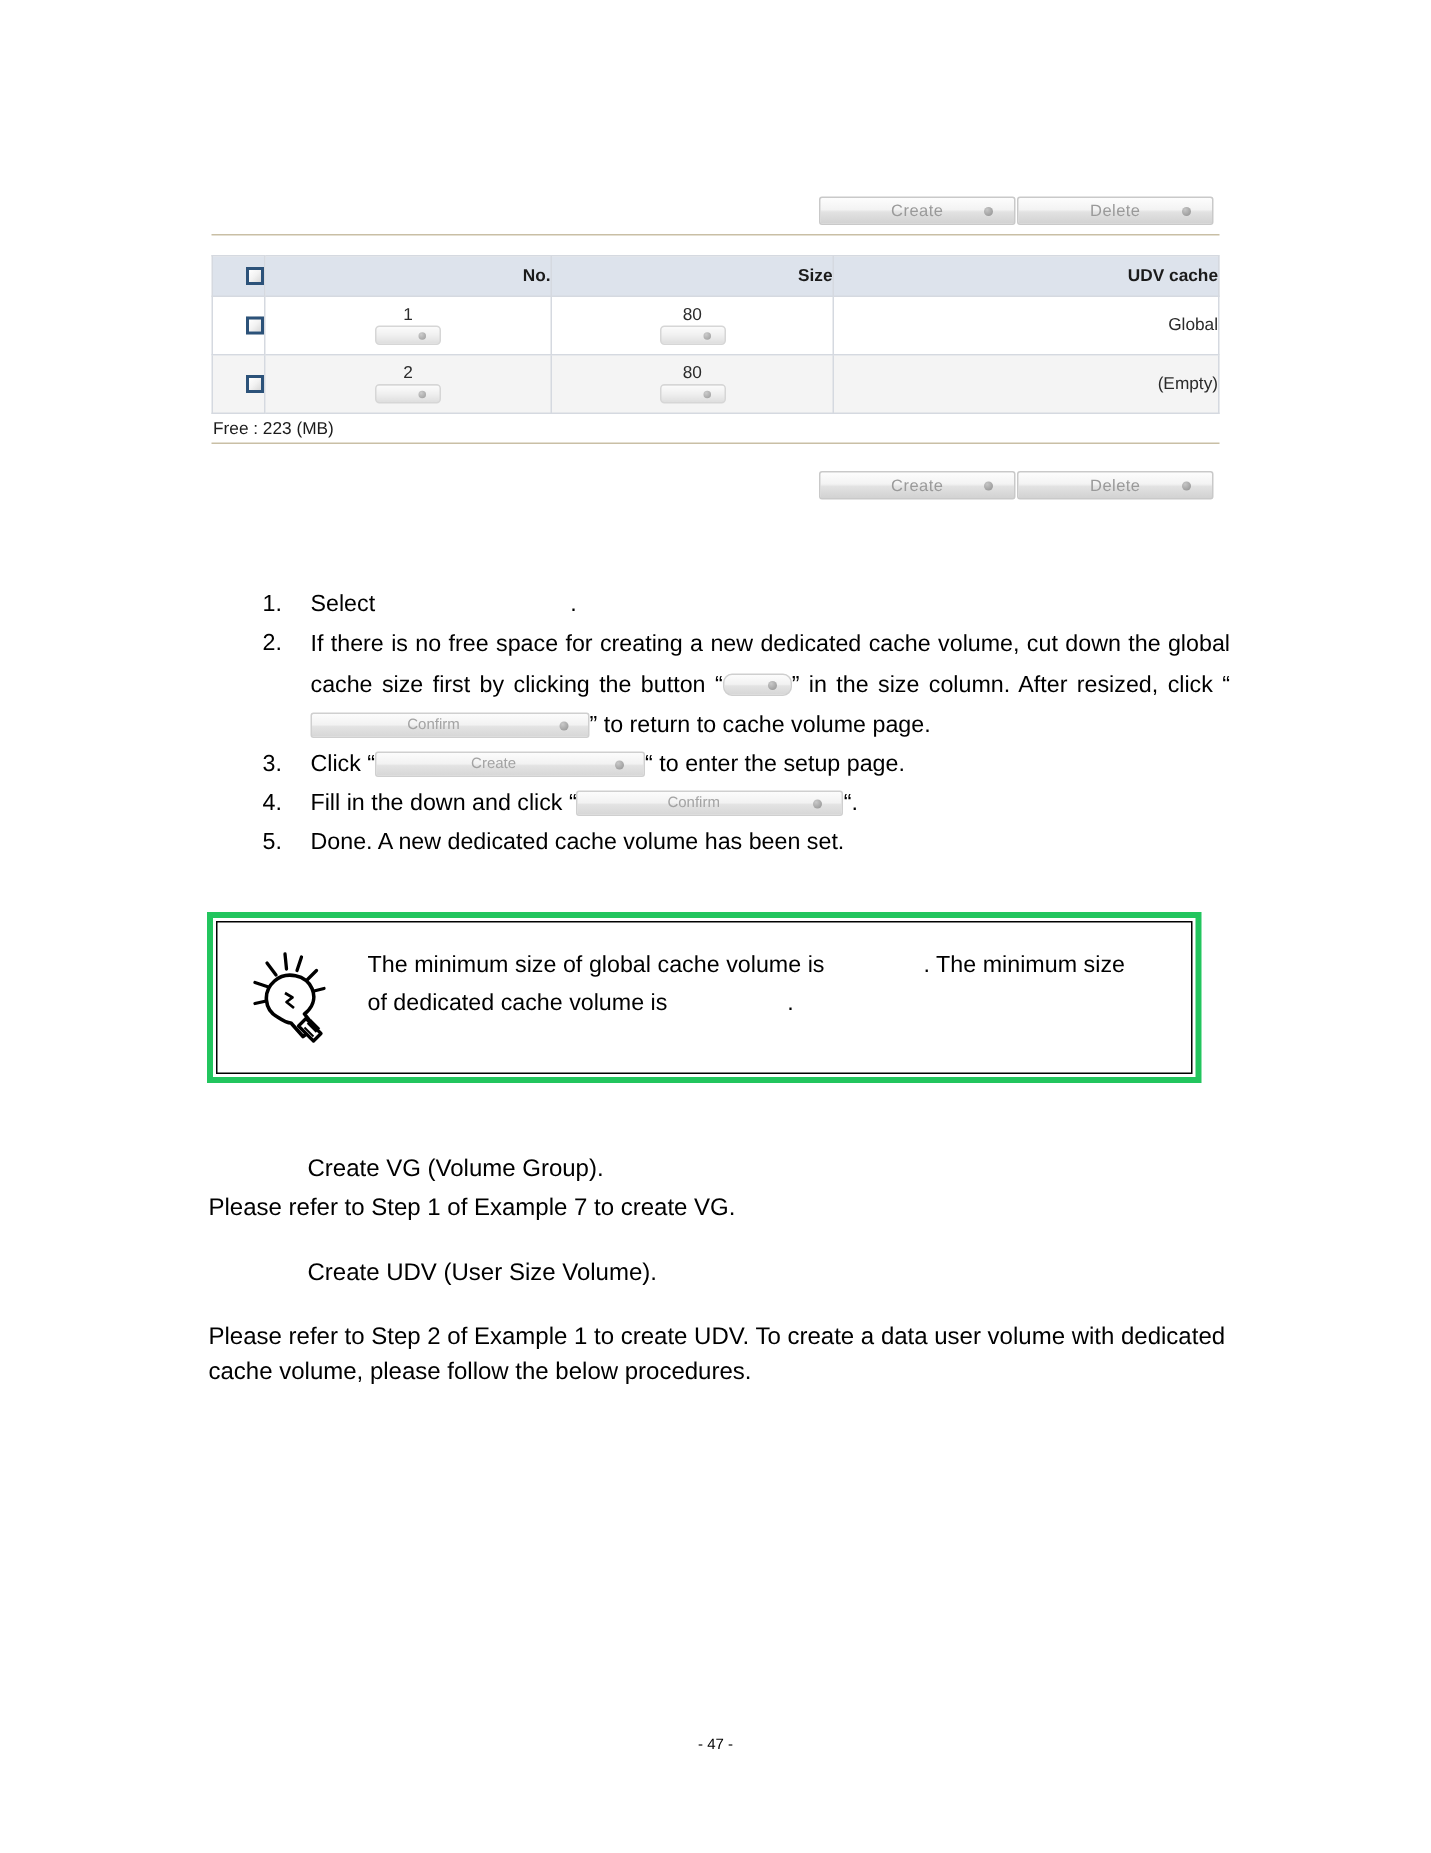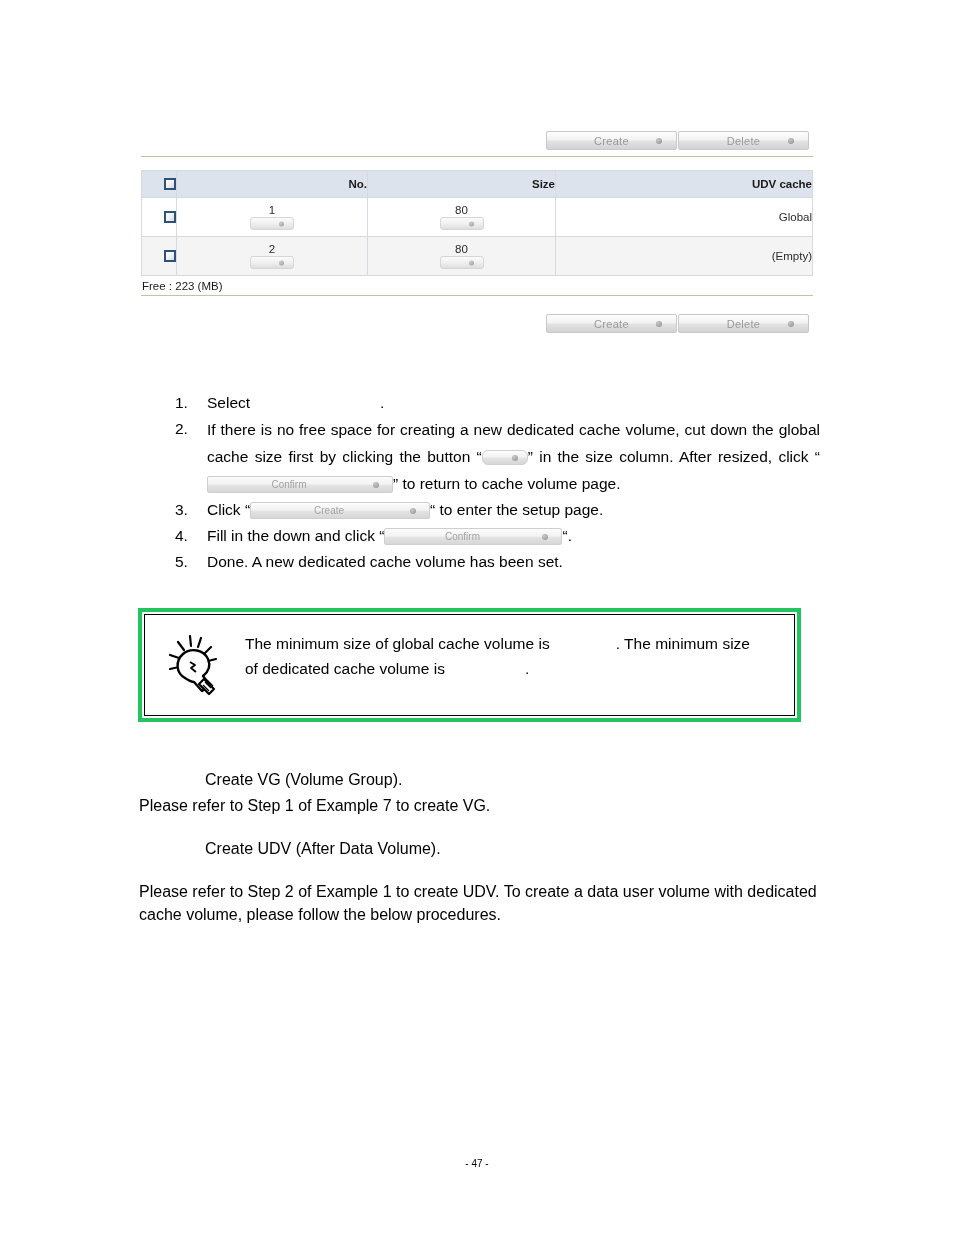--- a/index.html
+++ b/index.html
@@ -416,16 +416,16 @@
           <line x1="43" y1="47" x2="49" y2="53"></line>
         </g>
       </svg>
     </div>
     <div class="note-text"><span>The minimum size of global cache volume is</span><span class="gap-note"></span><span>. The minimum size of dedicated cache volume is</span><span class="gap-note2"></span><span>.</span></div>
   </div>
 </div>
 
 <div class="body-block indent" style="top:768px">Create VG (Volume Group).</div>
 <div class="body-block" style="top:794px">Please refer to Step 1 of Example 7 to create VG.</div>
-<div class="body-block indent" style="top:837px">Create UDV (After Data Volume).</div>
+<div class="body-block indent" style="top:837px">Create UDV (User Size Volume).</div>
 <div class="body-block" style="top:880px">Please refer to Step 2 of Example 1 to create UDV. To create a data user volume with dedicated cache volume, please follow the below procedures.</div>
 
 <div class="page-num">- 47 -</div>
 
 </body></html>

